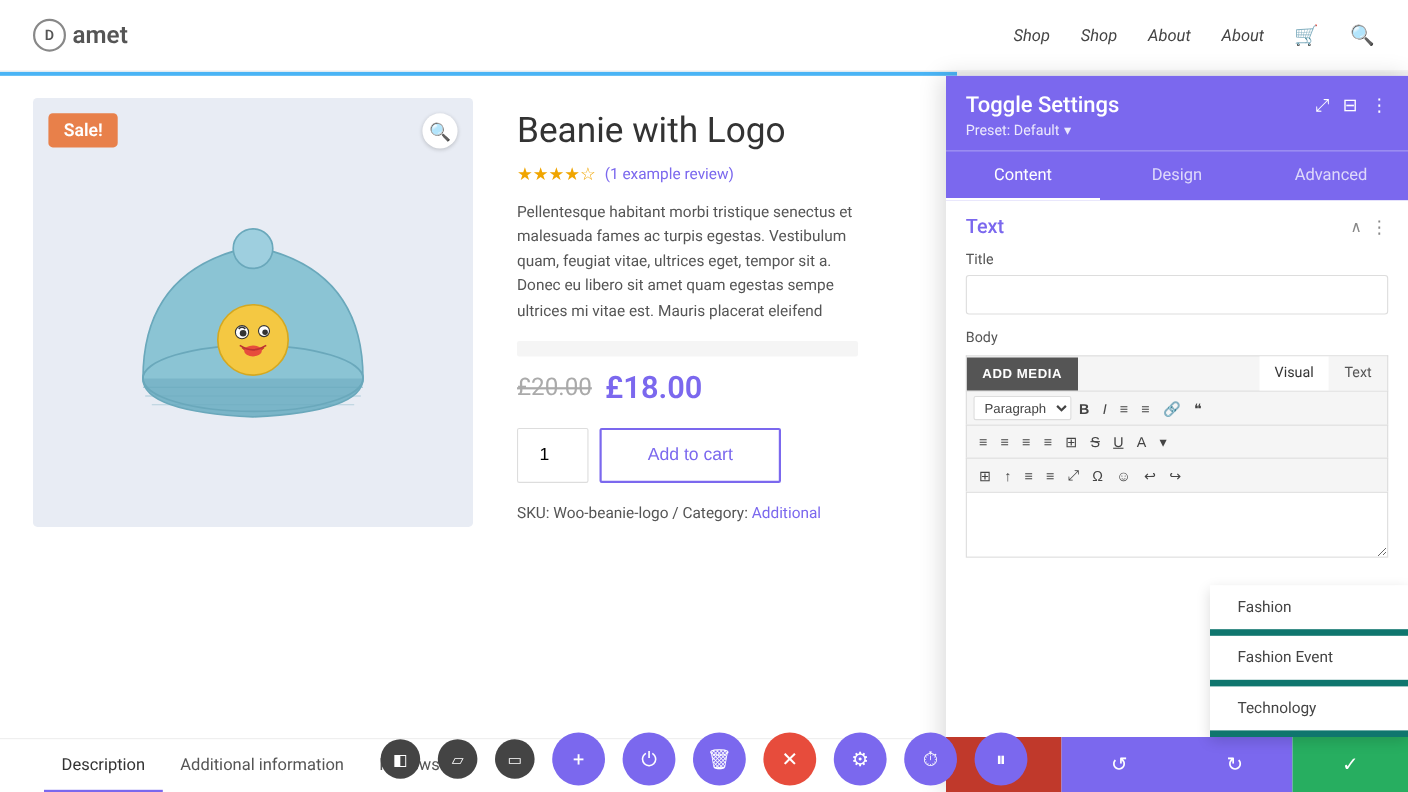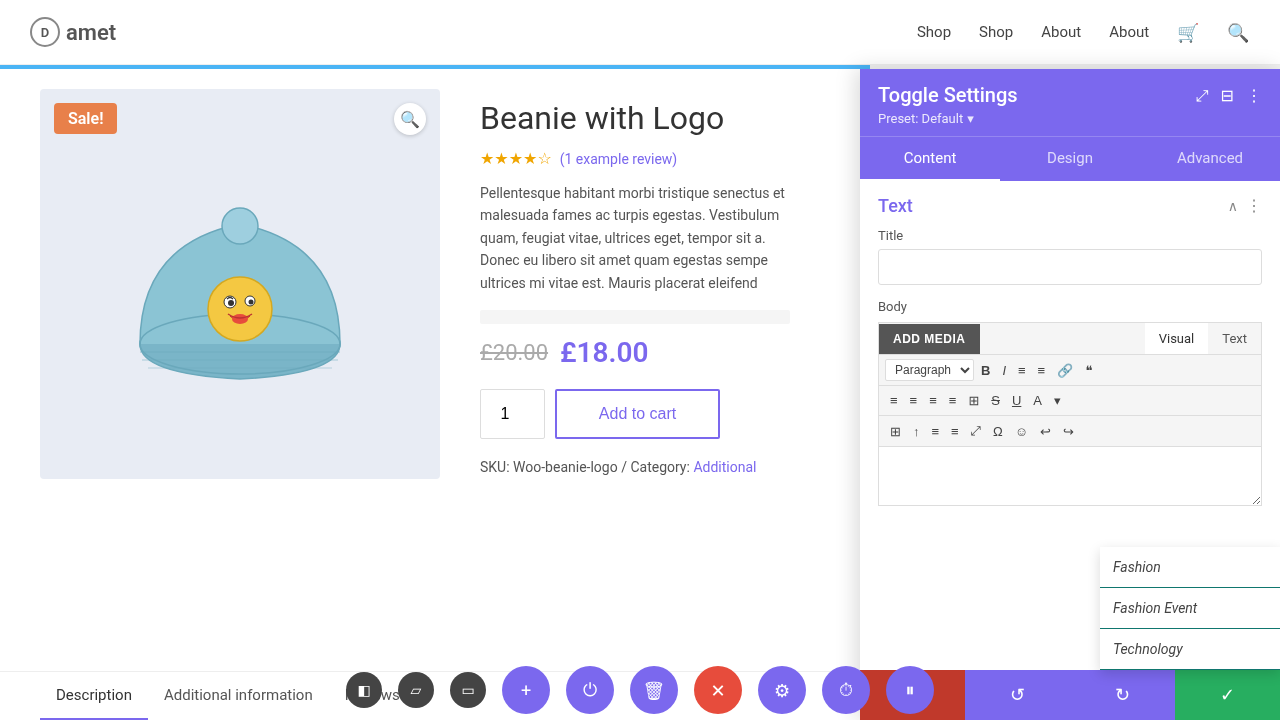--- a/index.html
+++ b/index.html
@@ -38,20 +38,21 @@
     }
     .nav-links {
       display: flex;
       align-items: center;
       gap: 28px;
     }
     .nav-links a {
       text-decoration: none;
       color: #444;
       font-size: 15px;
+      font-style: italic;
     }
     .nav-cart-icon {
       font-size: 18px;
       color: #444;
       cursor: pointer;
     }
     .nav-search-icon {
       font-size: 18px;
       color: #444;
       cursor: pointer;
@@ -76,21 +77,21 @@
       flex: 1;
       background: #fff;
       padding: 0;
       overflow: hidden;
       position: relative;
     }
 
     
     .product-layout {
       display: flex;
-      padding: 20px 40px;
+      padding: 20px 30px;
       gap: 40px;
     }
 
     
     .product-image-container {
       width: 400px;
       flex-shrink: 0;
       position: relative;
     }
     .sale-badge {
@@ -545,26 +546,25 @@
     .dropdown-panel {
       position: absolute;
       right: 0;
       bottom: 50px;
       width: 180px;
       background: #fff;
       box-shadow: 0 4px 12px rgba(0,0,0,0.15);
       z-index: 16;
     }
     .dropdown-item {
-      padding: 12px 13px;
+      padding: 12px 25px;
       font-size: 14px;
       color: #444;
       cursor: pointer;
-      border-bottom: 1px solid #0f766e;
-      font-style: italic;
+      border-bottom: 6px solid #0f766e;
     }
   </style>
 </head>
 <body>
 
 <div class="top-nav">
   <div class="nav-logo">
     <div class="logo-circle">D</div>
     <span>amet</span>
   </div>

